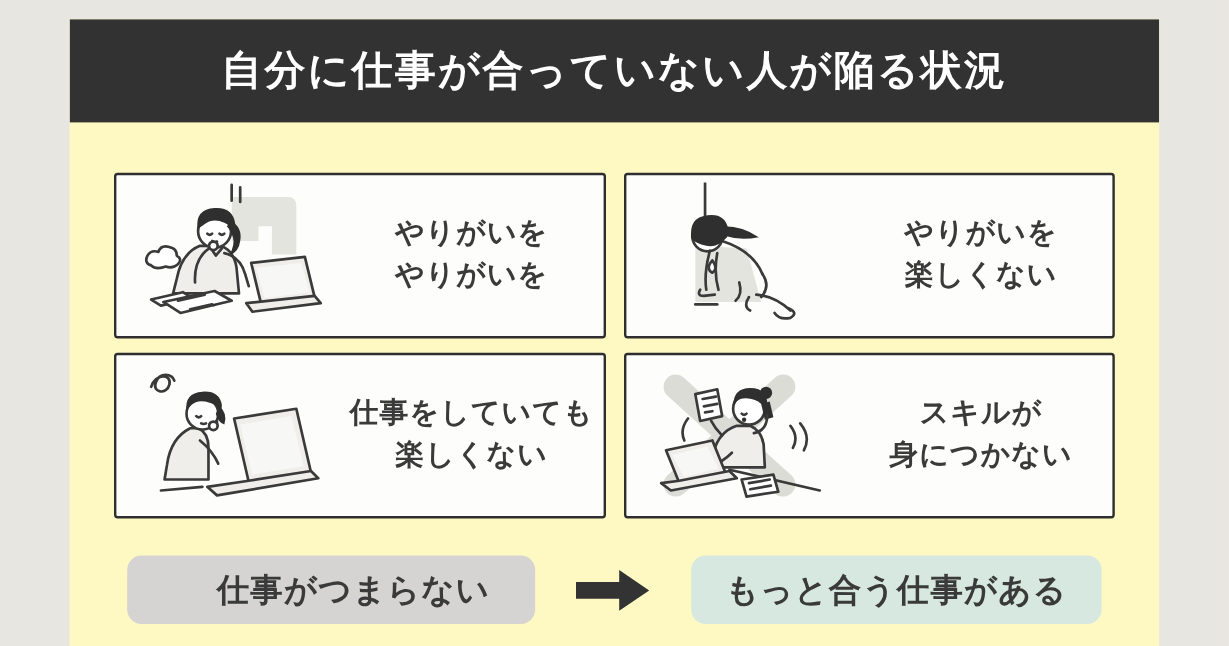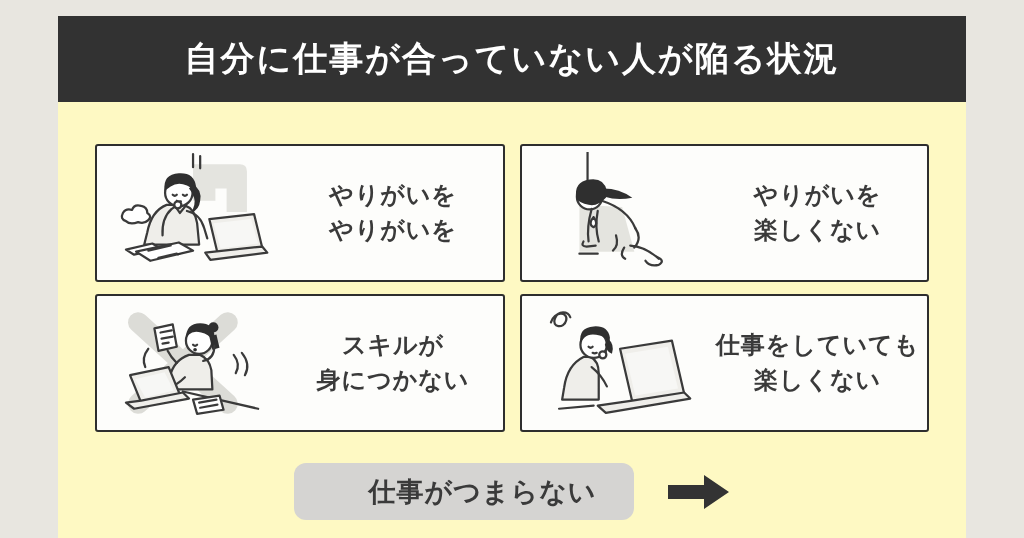--- a/index.html
+++ b/index.html
@@ -121,20 +121,44 @@
       </div>
       <p class="card-label">
         <span>やりがいを</span><br>
         <span>楽しくない</span>
       </p>
     </section>
 
     <section class="card">
       <div class="illus">
         <svg viewBox="0 0 170 120" aria-hidden="true">
+          <path class="ln" d="M22 20 c3 -11 17 -11 15 -2 c-2 9 -15 7 -11 -2 c3 -8 13 -7 15 -1"></path>
+          <path class="fg" d="M54 54 q-16 8 -19 30 l-2 12 h36 v-26 q0 -12 -8 -16 z"></path>
+          <circle class="fw" cx="64" cy="42" r="13"></circle>
+          <path class="fd" d="M51 40 q-2 -15 13 -16 q14 -1 16 11 q0 4 -1 7 q-3 -8 -9 -9 q-10 -3 -15 2 q-3 3 -4 5 z"></path>
+          <path class="fd" d="M78 36 q7 6 4 15 q-5 -2 -7 -9 z"></path>
+          <path class="ln" d="M59 44 q2 2 4 0 M63 50 q2 1 4 0"></path>
+          <path class="ln" d="M72 55 q4 -2 4 -7"></path>
+          <circle class="fw" cx="73" cy="52" r="3.5"></circle>
+          <path class="ln" d="M62 64 q10 8 15 19"></path>
+          <polygon class="fg" points="90,46 141,38 153,90 102,98"></polygon>
+          <polygon class="fl" points="95,51 137,44 147,85 105,92"></polygon>
+          <polygon class="fg" points="68,102 102,97 153,89 159,95 76,109"></polygon>
+          <path class="ln" d="M30 105 l34 -3"></path>
+        </svg>
+      </div>
+      <p class="card-label">
+        <span>仕事をしていても</span><br>
+        <span>楽しくない</span>
+      </p>
+    </section>
+
+    <section class="card">
+      <div class="illus">
+        <svg viewBox="0 0 170 120" aria-hidden="true">
           <path class="xbar" d="M34 20 L122 100 M122 20 L34 100"></path>
           <path class="fg" d="M84 52 q-15 5 -19 22 l-3 12 h45 l-1 -19 q-2 -11 -11 -15 z"></path>
           <circle class="fw" cx="94" cy="38" r="13"></circle>
           <path class="fd" d="M81 36 q0 -15 14 -15 q13 0 14 12 l-1 6 q-5 -8 -12 -9 q-8 -2 -12 2 z"></path>
           <circle class="fd" cx="108" cy="25" r="5"></circle>
           <path class="fd" d="M104 34 l7 -2 3 13 -7 2 z"></path>
           <path class="ln" d="M98 58 q11 -2 11 -15"></path>
           <path class="ln" d="M88 42 q2 2 4 0"></path>
           <circle class="fd" cx="90" cy="47" r="1.8"></circle>
           <polygon class="fw" points="50,26 68,22 72,44 54,48"></polygon>
@@ -149,46 +173,23 @@
           <path class="ln" d="M94 99 l17 -3 M95 104 l17 -3"></path>
           <path class="ln" d="M128 52 q7 9 2 18 M136 50 q9 11 3 22 M44 46 q-7 9 -3 18"></path>
         </svg>
       </div>
       <p class="card-label">
         <span>スキルが</span><br>
         <span>身につかない</span>
       </p>
     </section>
 
-    <section class="card">
-      <div class="illus">
-        <svg viewBox="0 0 170 120" aria-hidden="true">
-          <path class="ln" d="M22 20 c3 -11 17 -11 15 -2 c-2 9 -15 7 -11 -2 c3 -8 13 -7 15 -1"></path>
-          <path class="fg" d="M54 54 q-16 8 -19 30 l-2 12 h36 v-26 q0 -12 -8 -16 z"></path>
-          <circle class="fw" cx="64" cy="42" r="13"></circle>
-          <path class="fd" d="M51 40 q-2 -15 13 -16 q14 -1 16 11 q0 4 -1 7 q-3 -8 -9 -9 q-10 -3 -15 2 q-3 3 -4 5 z"></path>
-          <path class="fd" d="M78 36 q7 6 4 15 q-5 -2 -7 -9 z"></path>
-          <path class="ln" d="M59 44 q2 2 4 0 M63 50 q2 1 4 0"></path>
-          <path class="ln" d="M72 55 q4 -2 4 -7"></path>
-          <circle class="fw" cx="73" cy="52" r="3.5"></circle>
-          <path class="ln" d="M62 64 q10 8 15 19"></path>
-          <polygon class="fg" points="90,46 141,38 153,90 102,98"></polygon>
-          <polygon class="fl" points="95,51 137,44 147,85 105,92"></polygon>
-          <polygon class="fg" points="68,102 102,97 153,89 159,95 76,109"></polygon>
-          <path class="ln" d="M30 105 l34 -3"></path>
-        </svg>
-      </div>
-      <p class="card-label">
-        <span>仕事をしていても</span><br>
-        <span>楽しくない</span>
-      </p>
-    </section>
-
   </main>
 
   <div class="conclusion">
     <div class="pill pill-gray">仕事がつまらない</div>
     <svg class="arrow-icon" viewBox="0 0 62 40" aria-hidden="true">
       <polygon points="0,13 36,13 36,3 61,20 36,37 36,27 0,27" fill="#333333"></polygon>
     </svg>
+    <div class="pill pill-mint">もっと合う仕事がある</div>
   </div>
 
 </div>
 
 </body></html>

